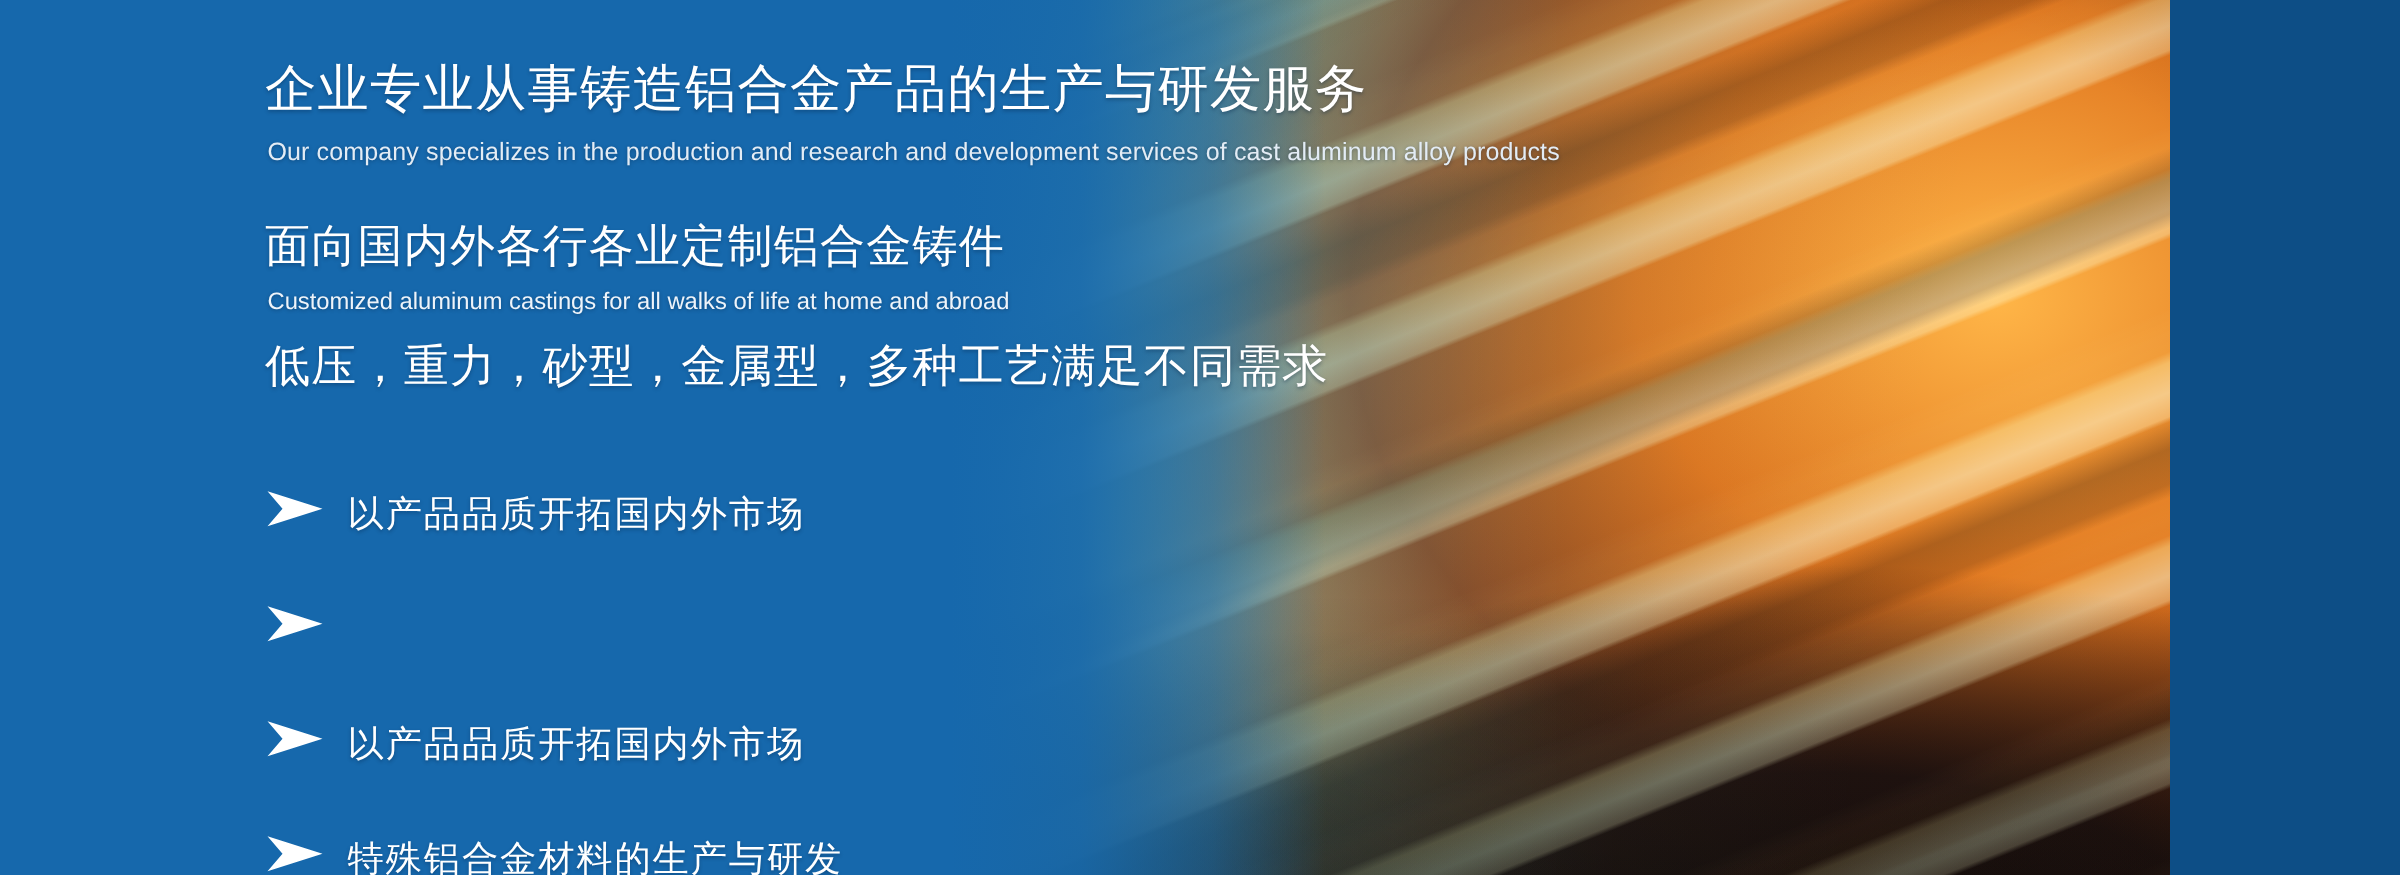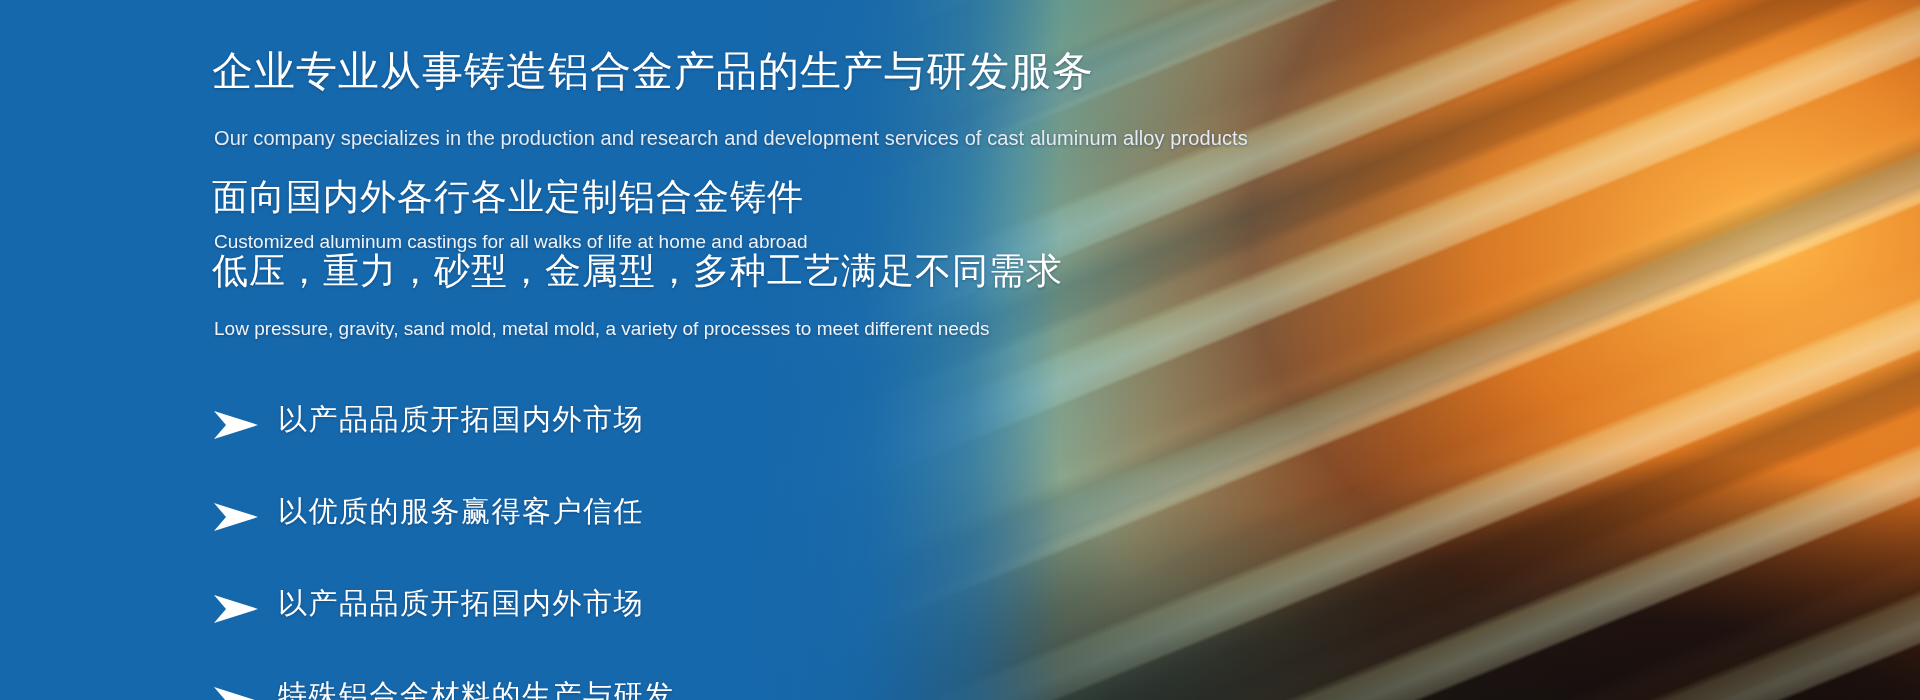--- a/index.html
+++ b/index.html
@@ -1,20 +1,20 @@
 <!DOCTYPE html>
 <html><head>
 <meta charset="utf-8">
 <style>
   html,body{margin:0;padding:0;background:#0d4e86;}
   *{box-sizing:border-box;}
 
   #banner{
     position:relative;
-    width:1920px;
+    width:1736px;
     height:700px;
     overflow:hidden;
     font-family:"Liberation Sans","DejaVu Sans",sans-serif;
     background:#1668ac;
   }
 
   
   .photo{
     position:absolute;
     inset:0;
@@ -158,35 +158,35 @@
     text-shadow:0 1px 3px rgba(0,30,60,0.35);
   }
   .h-en2{
     font-size:19px;
     color:#eef4fa;
     white-space:nowrap;
     text-shadow:0 1px 3px rgba(0,30,60,0.40);
   }
 
   .row-title-1{position:absolute; left:0;  top:48px;}
-  .row-sub-1  {position:absolute; left:2px;top:126px;}
+  .row-sub-1  {position:absolute; left:2px;top:110px;}
   .row-title-2{position:absolute; left:0;  top:176px;}
   .row-sub-2  {position:absolute; left:2px;top:231px;}
-  .row-title-3{position:absolute; left:0;  top:250px;text-align:center;}
+  .row-title-3{position:absolute; left:0;  top:272px;text-align:center;}
   .row-sub-3  {position:absolute; left:2px;top:318px;}
 
   .bullets{
     position:absolute;
     left:0;
     top:392px;
     width:700px;
   }
   .bullet{
     display:flex;
-    align-items:flex-end;
+    align-items:flex-start;
     height:48px;
     margin-bottom:44px;
   }
   .bullet:last-child{margin-bottom:0;}
   .arrow-icon{
     width:48px;
     height:30px;
     flex:0 0 48px;
     margin-right:18px;
     display:block;
@@ -232,36 +232,34 @@
 
   <div class="content">
 
     <div class="h-cn  row-title-1">企业专业从事铸造铝合金产品的生产与研发服务</div>
     <div class="h-en  row-sub-1">Our company specializes in the production and research and development services of cast aluminum alloy products</div>
 
     <div class="h-cn2 row-title-2">面向国内外各行各业定制铝合金铸件</div>
     <div class="h-en2 row-sub-2">Customized aluminum castings for all walks of life at home and abroad</div>
 
     <div class="h-cn2 row-title-3">低压，重力，砂型，金属型，多种工艺满足不同需求</div>
-    <div class="h-en2 row-sub-3">Low pressure, gravity, sand mold, metal mold, a variety of processes to meet different needs</div>
 
     <div class="bullets">
 
       <div class="bullet">
         <svg class="arrow-icon" viewBox="0 0 48 30">
           <path d="M2 1 L46 15 L2 29 L14 15 Z" fill="#ffffff"></path>
         </svg>
         <span class="bullet-label">以产品品质开拓国内外市场</span>
       </div>
 
       <div class="bullet">
         <svg class="arrow-icon" viewBox="0 0 48 30">
           <path d="M2 1 L46 15 L2 29 L14 15 Z" fill="#ffffff"></path>
         </svg>
-        <span class="bullet-label">以优质的服务赢得客户信任</span>
       </div>
 
       <div class="bullet">
         <svg class="arrow-icon" viewBox="0 0 48 30">
           <path d="M2 1 L46 15 L2 29 L14 15 Z" fill="#ffffff"></path>
         </svg>
         <span class="bullet-label">以产品品质开拓国内外市场</span>
       </div>
 
       <div class="bullet">

